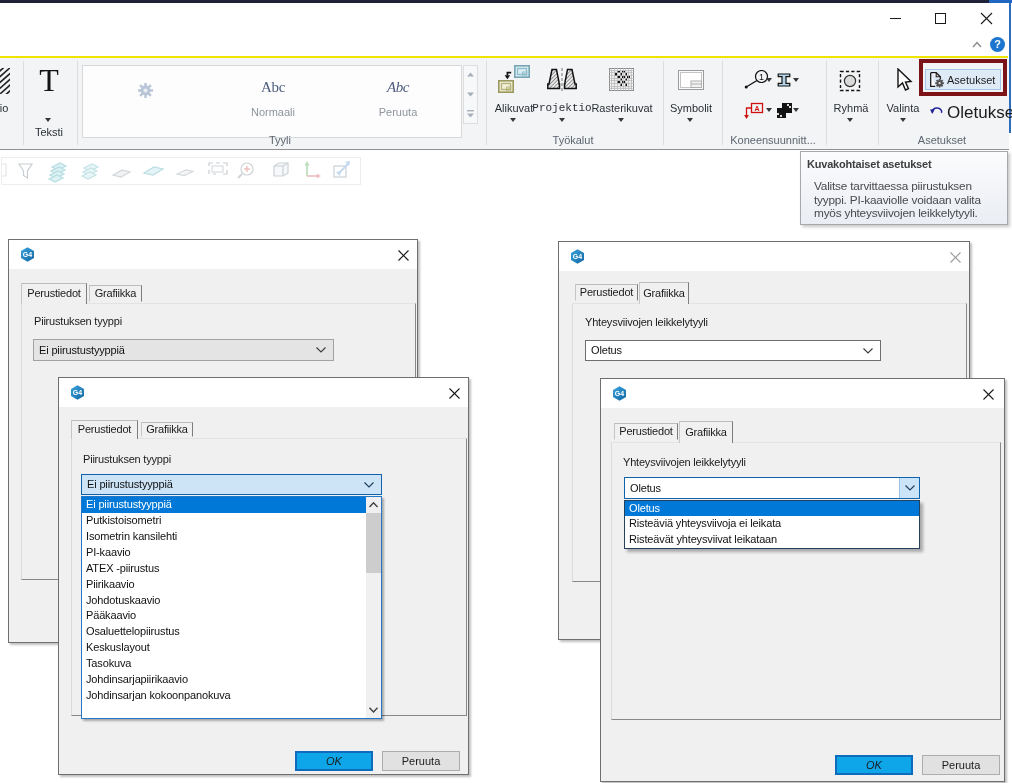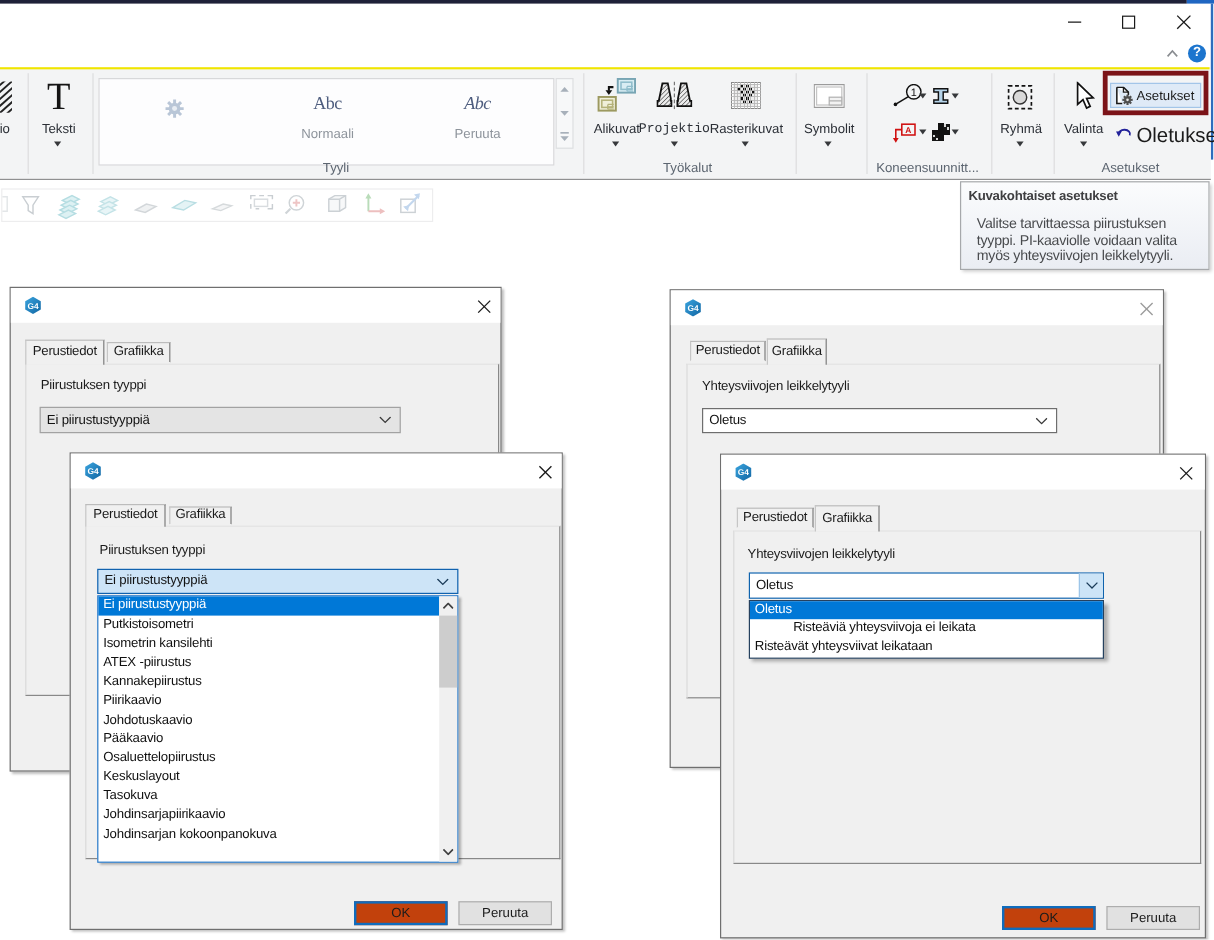--- a/index.html
+++ b/index.html
@@ -37,21 +37,21 @@
 
 .dlg { position:absolute; background:#f0f0f0; border:1px solid #6f6f6f; box-shadow:2px 2px 2px rgba(0,0,0,0.25); }
 .dtitle { position:absolute; left:0; top:0; right:0; height:29px; background:#ffffff; }
 .dclose { position:absolute; top:8px; width:15px; height:15px; }
 .tabpage { position:absolute; border:1px solid; border-color:#e3e3e3 #888888 #888888 #dadada; background:#f0f0f0; }
 .tab { position:absolute; background:#f0f0f0; border:1px solid; border-color:#bcbcbc #7d7d7d #f0f0f0 #c6c6c6; font-size:11px; letter-spacing:-0.2px; color:#1b1b1b; text-align:center; z-index:2; }
 .tab.on { border-bottom:none; }
 .dlabel { position:absolute; font-size:11px; letter-spacing:-0.2px; color:#1b1b1b; white-space:nowrap; }
 .combo { position:absolute; font-size:11px; letter-spacing:-0.15px; color:#111; }
 .btn { position:absolute; width:78px; height:20px; background:#e1e1e1; border:1px solid #adadad; font-size:11px; color:#1b1b1b; text-align:center; line-height:18px; }
-.btn.def { background:#c2410c; border:2px solid #0f6cbd; line-height:16px; }
+.btn.def { background:#0ea5e9; border:2px solid #0f6cbd; line-height:16px;font-style:italic; }
 .lrow { height:15.93px; line-height:15.93px; padding-left:4px; font-size:11px; color:#101010; white-space:nowrap; overflow:hidden; letter-spacing:-0.15px; }
 .lrow.sel { background:#0078d7; color:#ffffff; }
 </style>
 </head>
 <body>
 <div id="topstrip" class="abs"></div>
 <div id="topstrip-blue" class="abs"></div>
 <div id="rightborder" class="abs"></div>
 
 <svg class="abs" style="left:884px;top:10px" width="115" height="18" viewBox="0 0 115 18">
@@ -83,21 +83,21 @@
         <line x1="-6" y1="14" x2="12" y2="-2"></line>
       <line x1="-4" y1="18" x2="14" y2="2"></line>
         <line x1="-2" y1="22" x2="16" y2="6"></line>
       <line x1="0" y1="26" x2="18" y2="10"></line>
         <line x1="2" y1="30" x2="20" y2="14"></line>
     </g>
   </svg>
   <div class="rlabel" style="left:-6px;width:20px;">io</div>
 
   <div class="abs" style="left:36px;top:8px;width:26px;height:30px;font-family:'Liberation Serif',serif;font-size:32px;color:#141414;text-align:center;line-height:29px;">T</div>
-  <div class="rlabel" style="left:29px;width:40px;">Teksti</div>
+  <div class="rlabel" style="left:29px;width:40px;margin-top:24px;">Teksti</div>
   <div class="dar" style="left:45px;top:60px;"></div>
 
   <div id="gallery">
     <svg style="position:absolute;left:54px;top:16px" width="17" height="17" viewBox="0 0 18 18">
       <g fill="#b9c6d7">
           <circle cx="9" cy="9" r="5.2"></circle>
       <g stroke="#b9c6d7" stroke-width="2.6">
             <line x1="9" y1="1" x2="9" y2="17"></line>
             <line x1="1" y1="9" x2="17" y2="9"></line>
             <line x1="3.3" y1="3.3" x2="14.7" y2="14.7"></line>
@@ -404,22 +404,22 @@
     <svg style="position:absolute;right:7px;top:7px;" width="10" height="6" viewBox="0 0 10 6">
         <polyline points="0.5,0.5 5,5 9.5,0.5" fill="none" stroke="#1b3c59" stroke-width="1.1"></polyline>
       </svg>
   </div>
 
   <div class="abs" style="left:22px;top:118px;width:301px;height:223px;background:#fff;border:1px solid #2476c6;box-shadow:2px 2px 2px rgba(0,0,0,0.3);z-index:5;">
     <div style="margin-right:15px;">
       <div class="lrow sel">Ei piirustustyyppiä</div>
       <div class="lrow">Putkistoisometri</div>
       <div class="lrow">Isometrin kansilehti</div>
+      <div class="lrow">PI-kaavio</div>
       <div class="lrow">ATEX -piirustus</div>
-      <div class="lrow">Kannakepiirustus</div>
       <div class="lrow">Piirikaavio</div>
       <div class="lrow">Johdotuskaavio</div>
       <div class="lrow">Pääkaavio</div>
       <div class="lrow">Osaluettelopiirustus</div>
       <div class="lrow">Keskuslayout</div>
       <div class="lrow">Tasokuva</div>
       <div class="lrow">Johdinsarjapiirikaavio</div>
       <div class="lrow">Johdinsarjan kokoonpanokuva</div>
     </div>
 
@@ -454,18 +454,18 @@
   <div class="combo" style="left:23px;top:98px;width:296px;height:22px;background:#fff;border:1px solid #0f63ad;line-height:20px;padding-left:5px;">Oletus
     <div class="abs" style="right:0;top:0;width:20px;height:20px;background:#cce4f7;border-left:1px solid #9dc5e8;">
       <svg style="position:absolute;left:5px;top:7px;" width="10" height="6" viewBox="0 0 10 6">
           <polyline points="0.5,0.5 5,5 9.5,0.5" fill="none" stroke="#1b3c59" stroke-width="1.1"></polyline>
         </svg>
     </div>
   </div>
 
   <div class="abs" style="left:23px;top:121px;width:296px;height:49px;background:#fff;border:1px solid #26415e;box-shadow:3px 3px 3px rgba(0,0,0,0.3);z-index:5;">
     <div class="lrow sel" style="height:15.3px;line-height:15.3px;">Oletus</div>
-    <div class="lrow" style="height:15.3px;line-height:15.3px;margin-left:32px;">Risteäviä yhteysviivoja ei leikata</div>
+    <div class="lrow" style="height:15.3px;line-height:15.3px;">Risteäviä yhteysviivoja ei leikata</div>
     <div class="lrow" style="height:15.3px;line-height:15.3px;">Risteävät yhteysviivat leikataan</div>
   </div>
   <div class="btn def" style="left:234px;top:376px;">OK</div>
   <div class="btn" style="left:321px;top:376px;">Peruuta</div>
 </div>
 
 </body></html>

